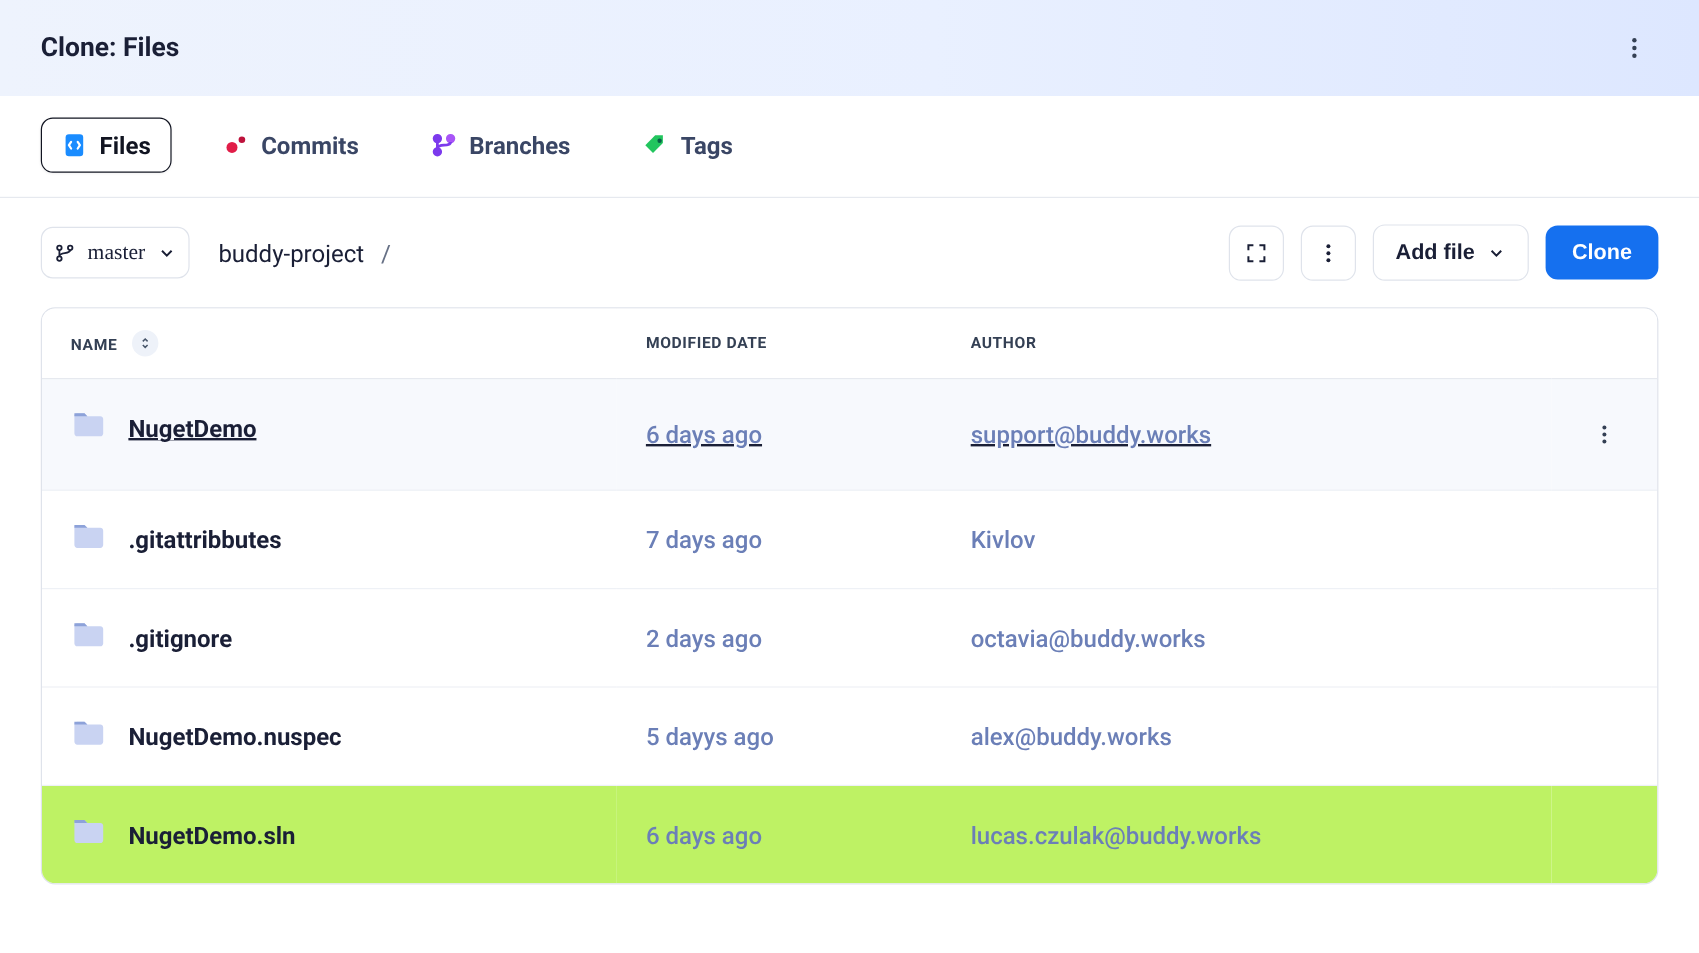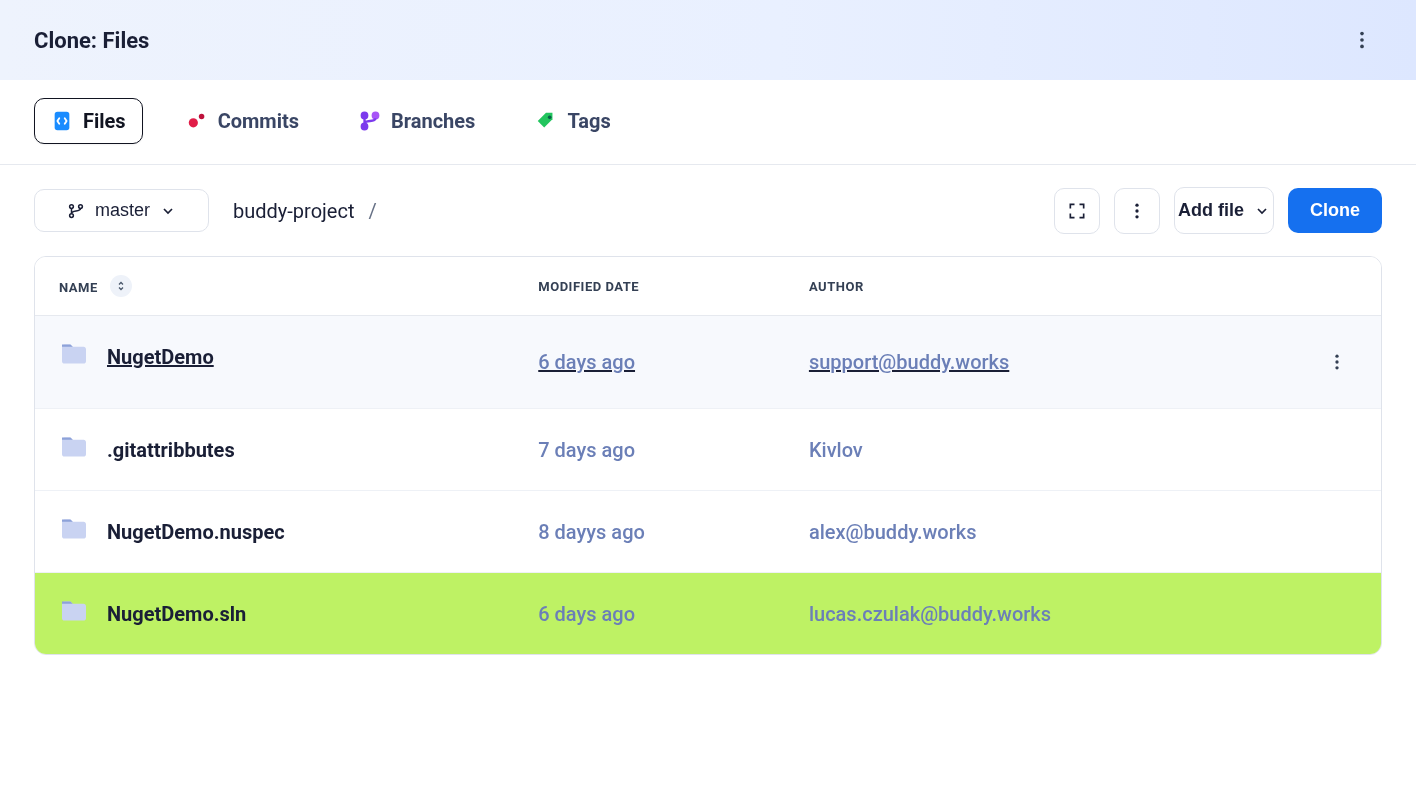--- a/index.html
+++ b/index.html
@@ -27,34 +27,34 @@
   .tab.active { border-color: #111421; box-shadow: 0 1px 2px rgba(0,0,0,.05); color: #111421; }
   .tab svg, .tab .ic { width: 22px; height: 22px; }
 
   .toolbar {
     display: flex; justify-content: space-between; align-items: center;
     padding: 22px 34px 0;
   }
   .toolbar-left { display: flex; align-items: center; gap: 24px; }
   .branch-btn {
     display: inline-flex; align-items: center; gap: 10px;
-    padding: 10px 32px; border: 1px solid #dfe3eb; border-radius: 10px;
-    background: #fff; cursor: pointer; font-size: 18px; font-weight: 500; color: #1a1f36;
+    padding: 10px 10px; border: 1px solid #dfe3eb; border-radius: 10px;
+    background: #fff; cursor: pointer; font-size: 18px; font-weight: 500; color: #1a1f36; font-family: Liberation Serif, serif;
   }
   .breadcrumb { font-size: 20px; color: #1a1f36; display: flex; gap: 14px; align-items: center; }
   .breadcrumb .sep { color: #667085; }
   .toolbar-right { display: flex; align-items: center; gap: 14px; }
   .square-btn {
     width: 46px; height: 46px; border: 1px solid #dfe3eb; border-radius: 10px;
     background: #fff; cursor: pointer; display: inline-flex; align-items: center; justify-content: center;
     color: #1a1f36;
   }
   .add-file-btn {
     display: inline-flex; align-items: center; gap: 10px;
-    padding: 12px 3px; border: 1px solid #dfe3eb; border-radius: 10px;
+    padding: 12px 18px; border: 1px solid #dfe3eb; border-radius: 10px;
     background: #fff; cursor: pointer; font-size: 18px; font-weight: 600; color: #1a1f36;
   }
   .clone-btn {
     padding: 12px 22px; border: none; border-radius: 10px; background: #1570ef;
     color: #fff; font-size: 18px; font-weight: 600; cursor: pointer;
   }
   .table-wrap {
     margin: 22px 34px 0; border: 1px solid #dfe3eb; border-radius: 12px; overflow: hidden;
   }
   table { width: 100%; border-collapse: collapse; }
@@ -225,32 +225,48 @@
       </span>
       <span>.gitattribbutes</span>
     </td>
     <td class="muted">7 days ago</td>
     <td class="muted">Kivlov</td>
     <td class="actions">
       
     </td>
   </tr>
 
-
   <tr style="background: rgb(255, 255, 255);">
     <td class="name">
       <span>
         <svg class="folder-icon" viewBox="0 0 24 20">
                 <path d="M2 4c0-1.1.9-2 2-2h5l2 2h9c1.1 0 2 .9 2 2v10c0 1.1-.9 2-2 2H4c-1.1 0-2-.9-2-2V4z" fill="#c9d3f2"></path>
                 <path d="M2 2h7l2 2H2V2z" fill="#8da2d9"></path>
               </svg>
       </span>
+      <span>.gitignore</span>
+    </td>
+    <td class="muted">2 days ago</td>
+    <td class="muted">octavia@buddy.works</td>
+    <td class="actions">
+      
+    </td>
+  </tr>
+
+  <tr style="background: rgb(255, 255, 255);">
+    <td class="name">
+      <span>
+        <svg class="folder-icon" viewBox="0 0 24 20">
+                <path d="M2 4c0-1.1.9-2 2-2h5l2 2h9c1.1 0 2 .9 2 2v10c0 1.1-.9 2-2 2H4c-1.1 0-2-.9-2-2V4z" fill="#c9d3f2"></path>
+                <path d="M2 2h7l2 2H2V2z" fill="#8da2d9"></path>
+              </svg>
+      </span>
       <span>NugetDemo.nuspec</span>
     </td>
-    <td class="muted">8 dayys ago</td>
+    <td class="muted">5 dayys ago</td>
     <td class="muted">alex@buddy.works</td>
     <td class="actions">
       
     </td>
   </tr>
 
   <tr style="background: #bef264;">
     <td class="name">
       <span>
         <svg class="folder-icon" viewBox="0 0 24 20">

